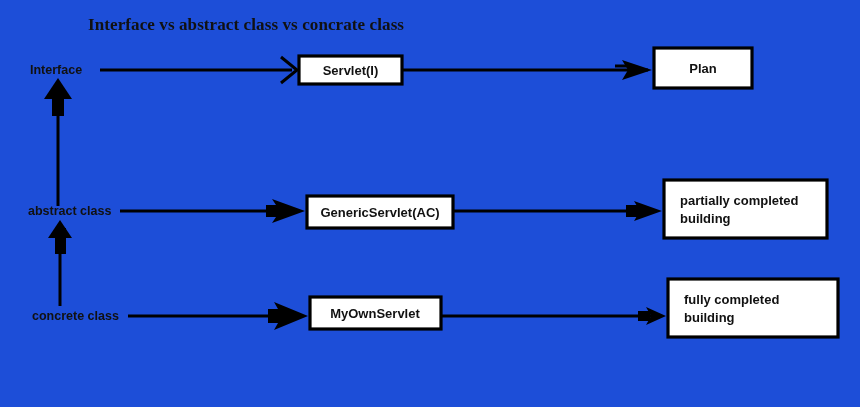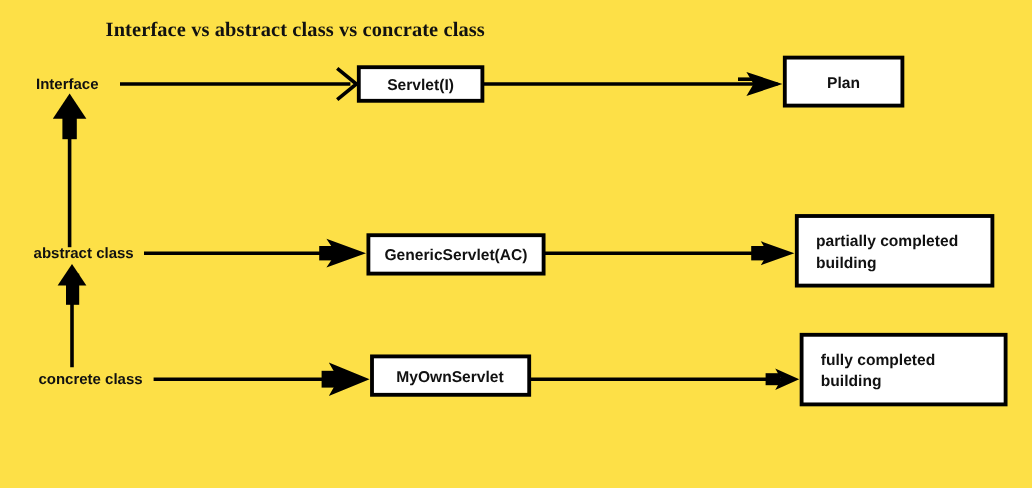--- a/index.html
+++ b/index.html
@@ -12,21 +12,21 @@
     width: 860px;
     height: 407px;
     overflow: hidden;
     font-family: "Liberation Sans", sans-serif;
     color: #000000;
   }
   #diagram-root {
     position: relative;
     width: 860px;
     height: 407px;
-    background: #fde047;
+    background: #1d4ed8;
   }
   svg#diagram-canvas {
     position: absolute;
     left: 0;
     top: 0;
     width: 860px;
     height: 407px;
     display: block;
   }
   .diagram-title {

